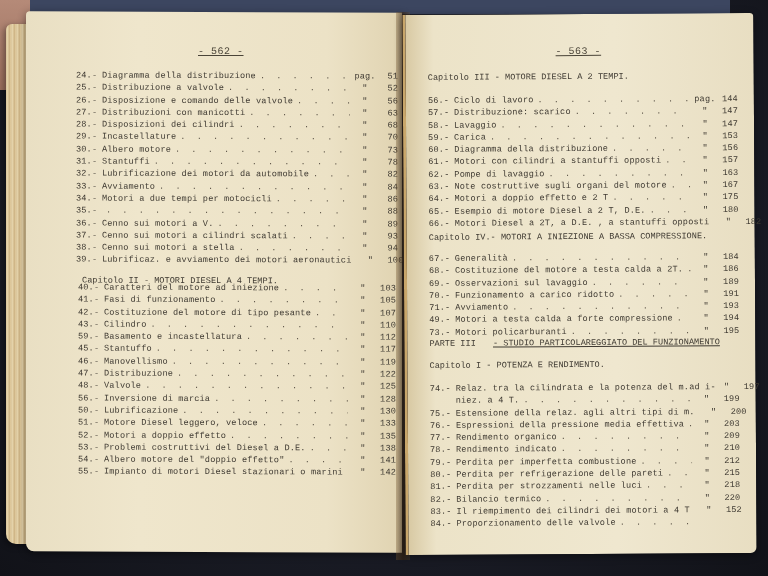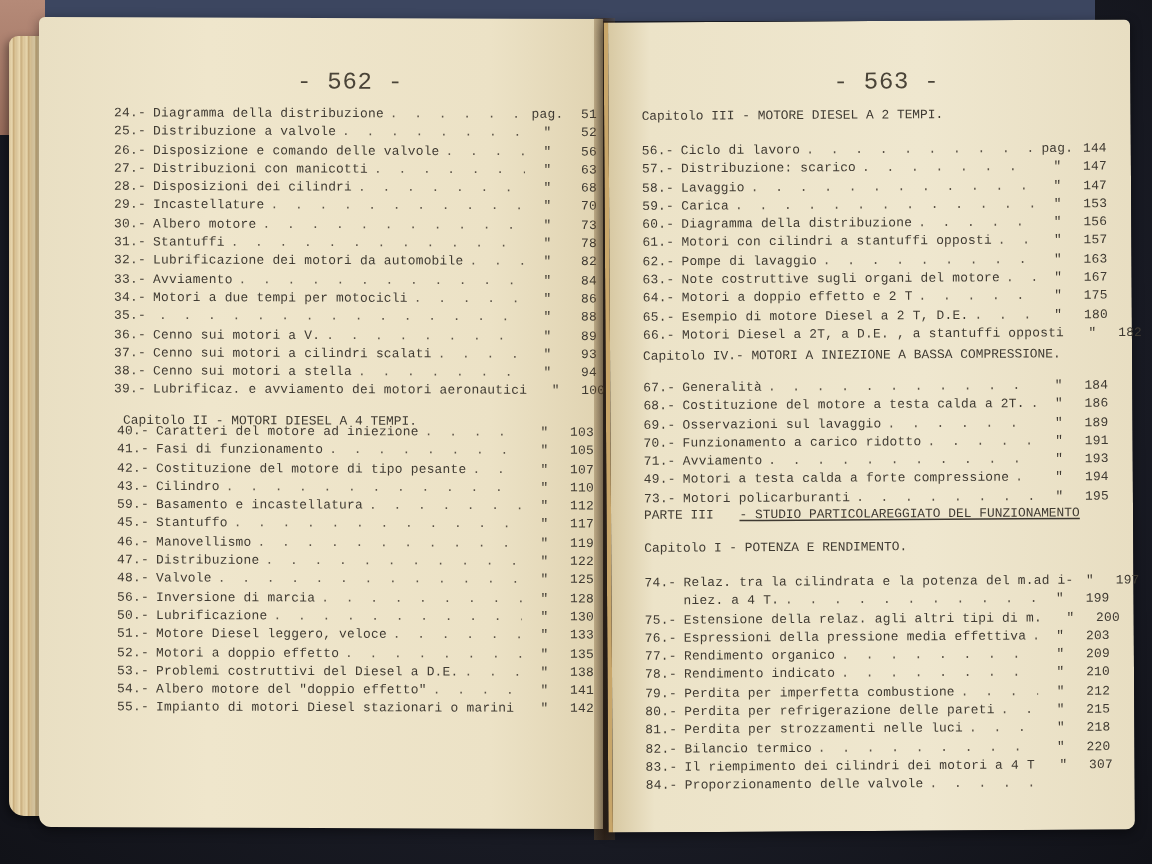--- a/index.html
+++ b/index.html
@@ -38,21 +38,21 @@
       background: linear-gradient(90deg, #d8c9a3 0%, #ece3c8 8%, #efe7cf 60%, #e8dec2 100%);
       border-left: 3px solid #c8a66a;
       border-radius: 0 4px 6px 0;
       transform: rotate(-0.35deg);
     }
     .gutter {
       position:absolute; left:396px; top:12px; width:14px; height:548px;
       background: linear-gradient(90deg, rgba(120,90,50,.35), rgba(60,40,20,.6), rgba(120,90,50,.25));
     }
     .folio {
-      position:absolute; font-size:16px; color:#4a4438; letter-spacing:0.5px;
+      position:absolute; font-size:10px; color:#4a4438; letter-spacing:0.5px;text-decoration:underline;
     }
     .toc {
       position:absolute; font-size:8.6px; color:#3f3a32; line-height:12.3px;
       letter-spacing:0.15px;
     }
     .row { display:flex; align-items:baseline; white-space:nowrap; height:12.3px; }
     .num { width:26px; flex:none; }
     .title { flex:none; }
     .dots {
       flex:1 1 auto; overflow:hidden; margin:0 4px;
@@ -526,21 +526,21 @@
           <span class="title">Bilancio termico</span>
           <span class="dots"></span>
           <span class="ditto">"</span>
           <span class="pg">220</span>
         </div>
         <div class="row">
           <span class="num">83.-</span>
           <span class="title">Il riempimento dei cilindri dei motori a 4 T</span>
           <span class="dots"></span>
           <span class="ditto">"</span>
-          <span class="pg">307</span>
+          <span class="pg">152</span>
         </div>
         <div class="row">
           <span class="num">84.-</span>
           <span class="title">Proporzionamento delle valvole</span>
           <span class="dots"></span>
           <span class="ditto"></span>
           <span class="pg"></span>
         </div>
       </div>
   </div>

